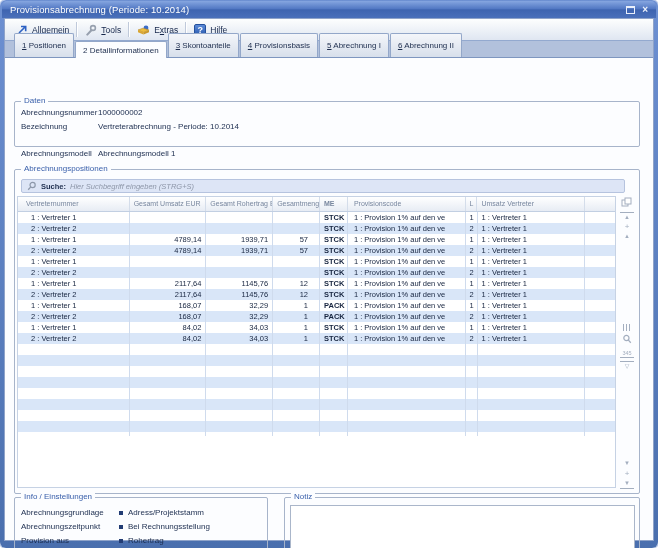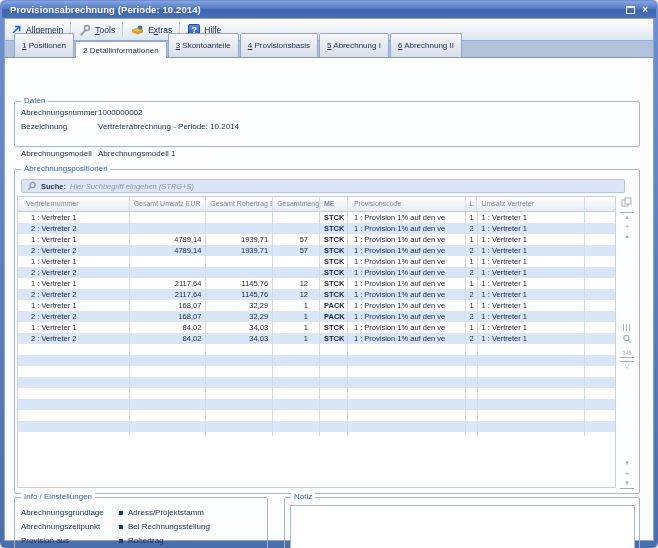--- a/index.html
+++ b/index.html
@@ -2,28 +2,28 @@
 <html><head>
 <meta charset="utf-8">
 <style>
   html,body{margin:0;padding:0;background:#fff;font-family:"Liberation Sans",sans-serif;}
   *{box-sizing:border-box;}
   .window{position:relative;width:658px;height:548px;background:linear-gradient(180deg,#6d90d2,#4a6fae);
     border-radius:6px;box-shadow:0 0 0 1px #b9c9e6;overflow:hidden;}
   .titlebar{position:absolute;left:2px;top:1px;right:2px;height:17px;border-radius:5px 5px 0 0;
     background:linear-gradient(180deg,#86a6e0 0%,#5379c4 45%,#3e64b0 52%,#4a70ba 100%);
     display:flex;align-items:center;color:#fff;}
-  .title{font-size:9.5px;font-weight:bold;padding-left:8px;letter-spacing:.1px;}
+  .title{font-size:9.5px;font-weight:normal;padding-left:8px;letter-spacing:.1px;}
   .winbtns{margin-left:auto;display:flex;align-items:center;gap:7px;padding-right:8px;}
   .btn-restore{width:9px;height:8px;border:1px solid #e9effb;border-top-width:2px;display:inline-block;}
   .btn-close{font-size:10px;font-weight:bold;color:#eef3fc;line-height:10px;}
   .inner{position:absolute;left:4px;top:18px;right:4px;bottom:7px;background:#fbfcfe;border:1px solid #8fa3c9;}
 
   .toolbar{position:absolute;left:0;top:0;right:0;height:22px;background:linear-gradient(180deg,#fdfefe,#dfe6f1);
-    border-bottom:1px solid #93a9cf;display:flex;align-items:center;}
+    border-bottom:1px solid #93a9cf;display:flex;align-items:center;padding-left:6px;}
   .tbtn{display:flex;align-items:center;gap:4px;padding:2px 6px;font-size:8.5px;color:#15264a;cursor:default;}
   .tsep{width:1px;height:15px;border-left:1px solid #bfc9da;border-right:1px solid #fff;margin:0 1px;}
   .help-icon{width:12px;height:12px;border-radius:2px;background:linear-gradient(#5b8ad8,#2c5cb0);
     border:1px solid #24509c;color:#fff;font-size:9px;font-weight:bold;display:flex;align-items:center;justify-content:center;}
 
   .tabstrip{position:absolute;left:0;top:22px;right:0;height:17px;background:#b2c1dc;border-bottom:1px solid #7e96bf;
     display:flex;align-items:flex-end;padding-left:9px;}
   .tab{height:24px;display:flex;align-items:center;padding:0 7px;font-size:8px;color:#1c2c4c;white-space:nowrap;
     background:linear-gradient(#f4f6fa,#d7dfeb);border:1px solid #93a7c9;border-bottom:none;border-radius:2px 2px 0 0;margin-right:1px;}
   .tab.active{background:#fcfdff;height:17px;margin-bottom:-1px;z-index:2;position:relative;}

